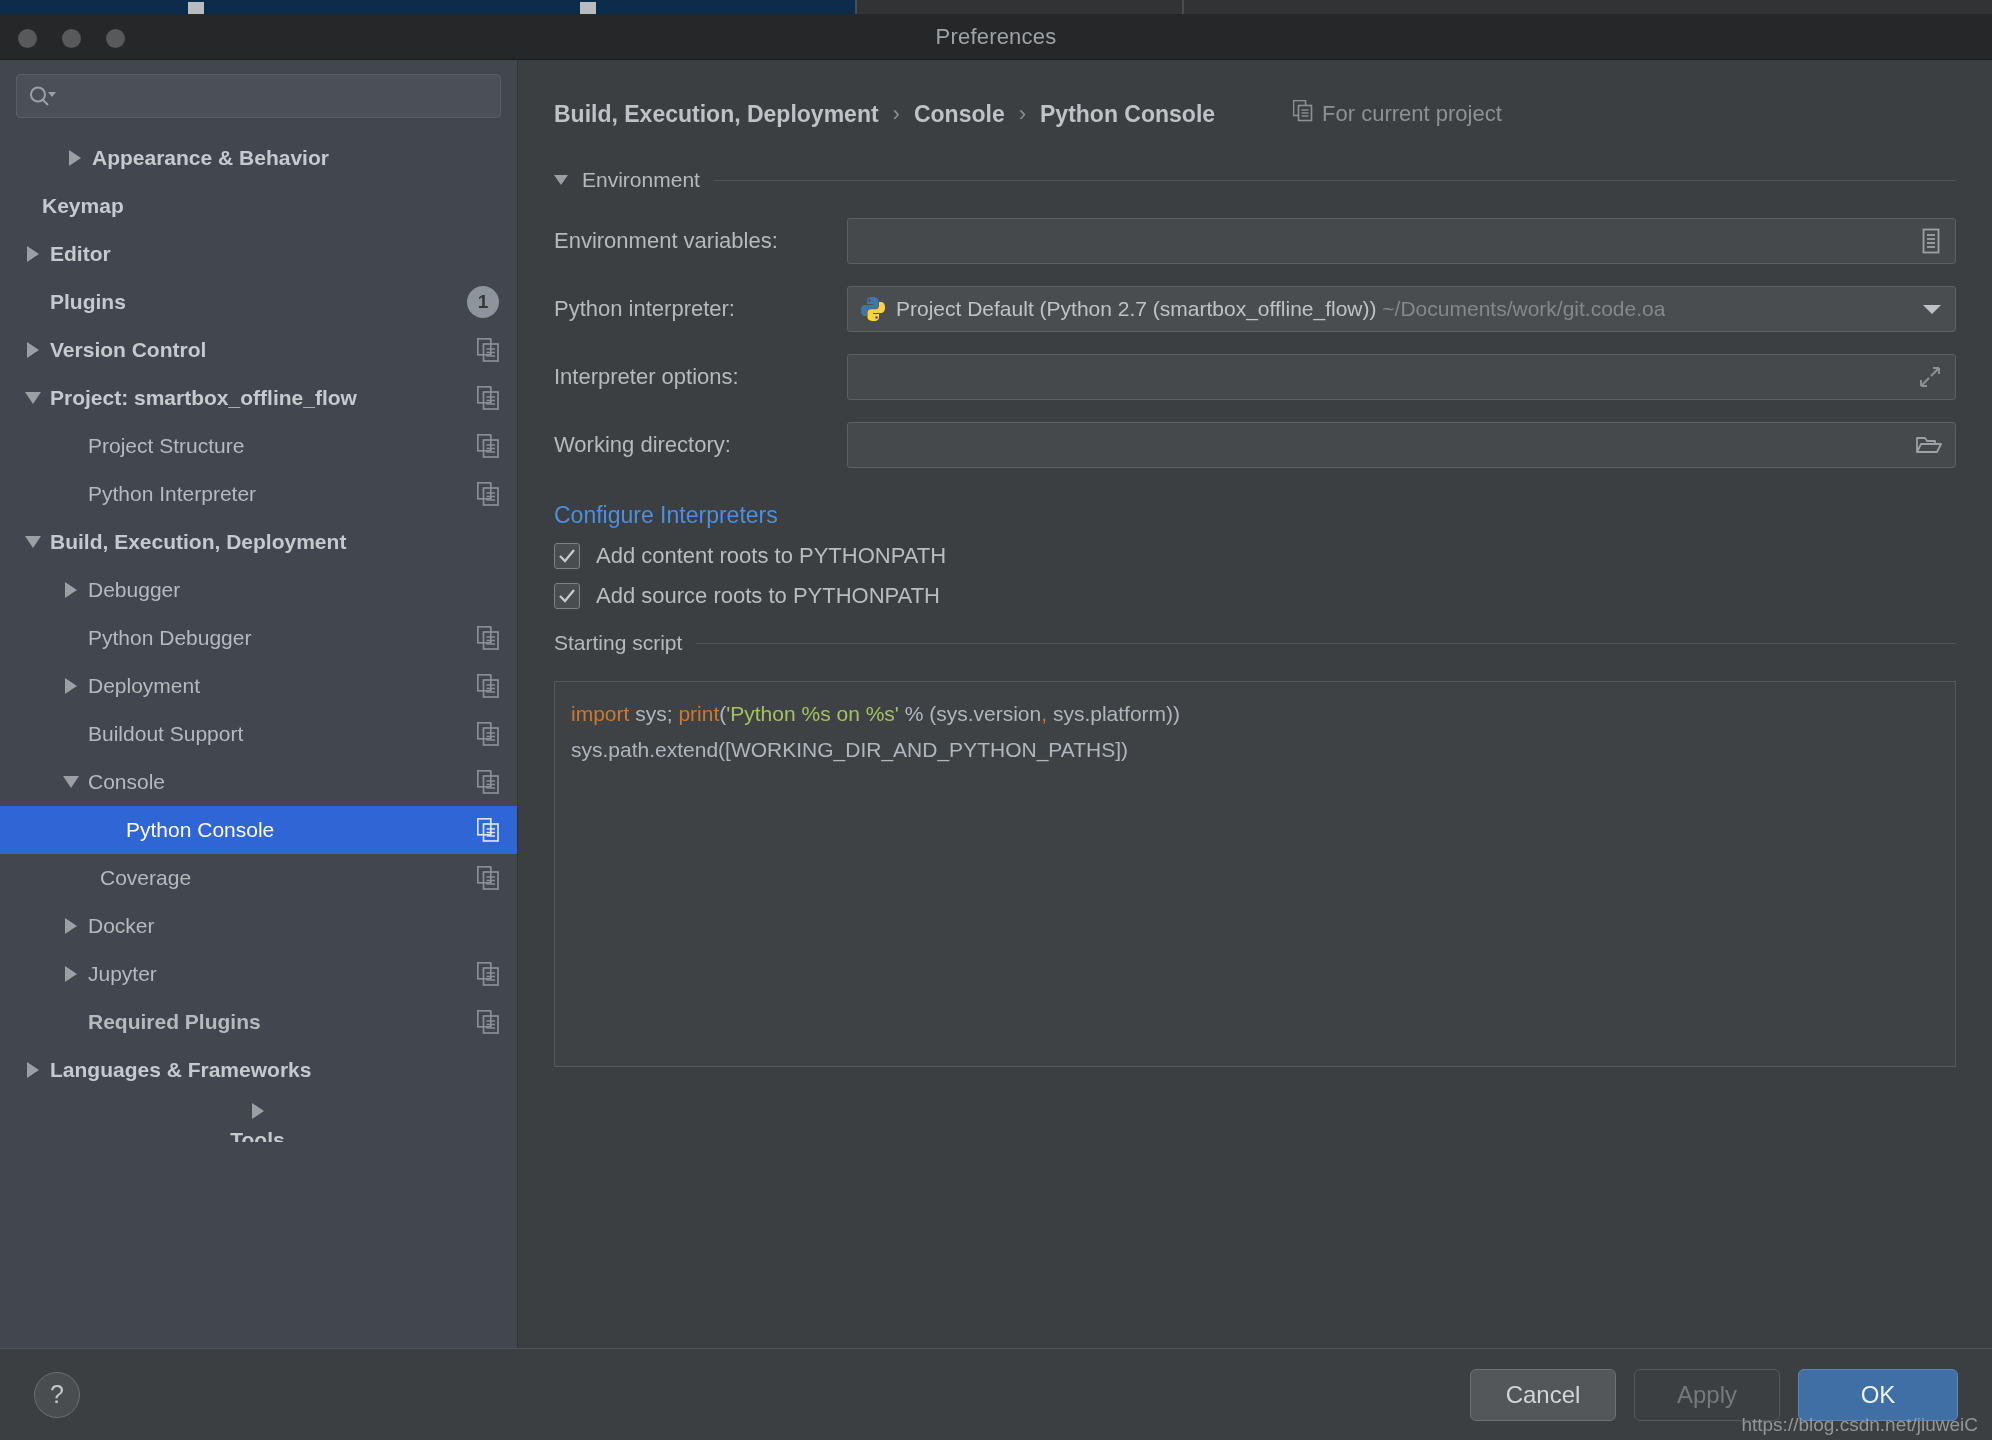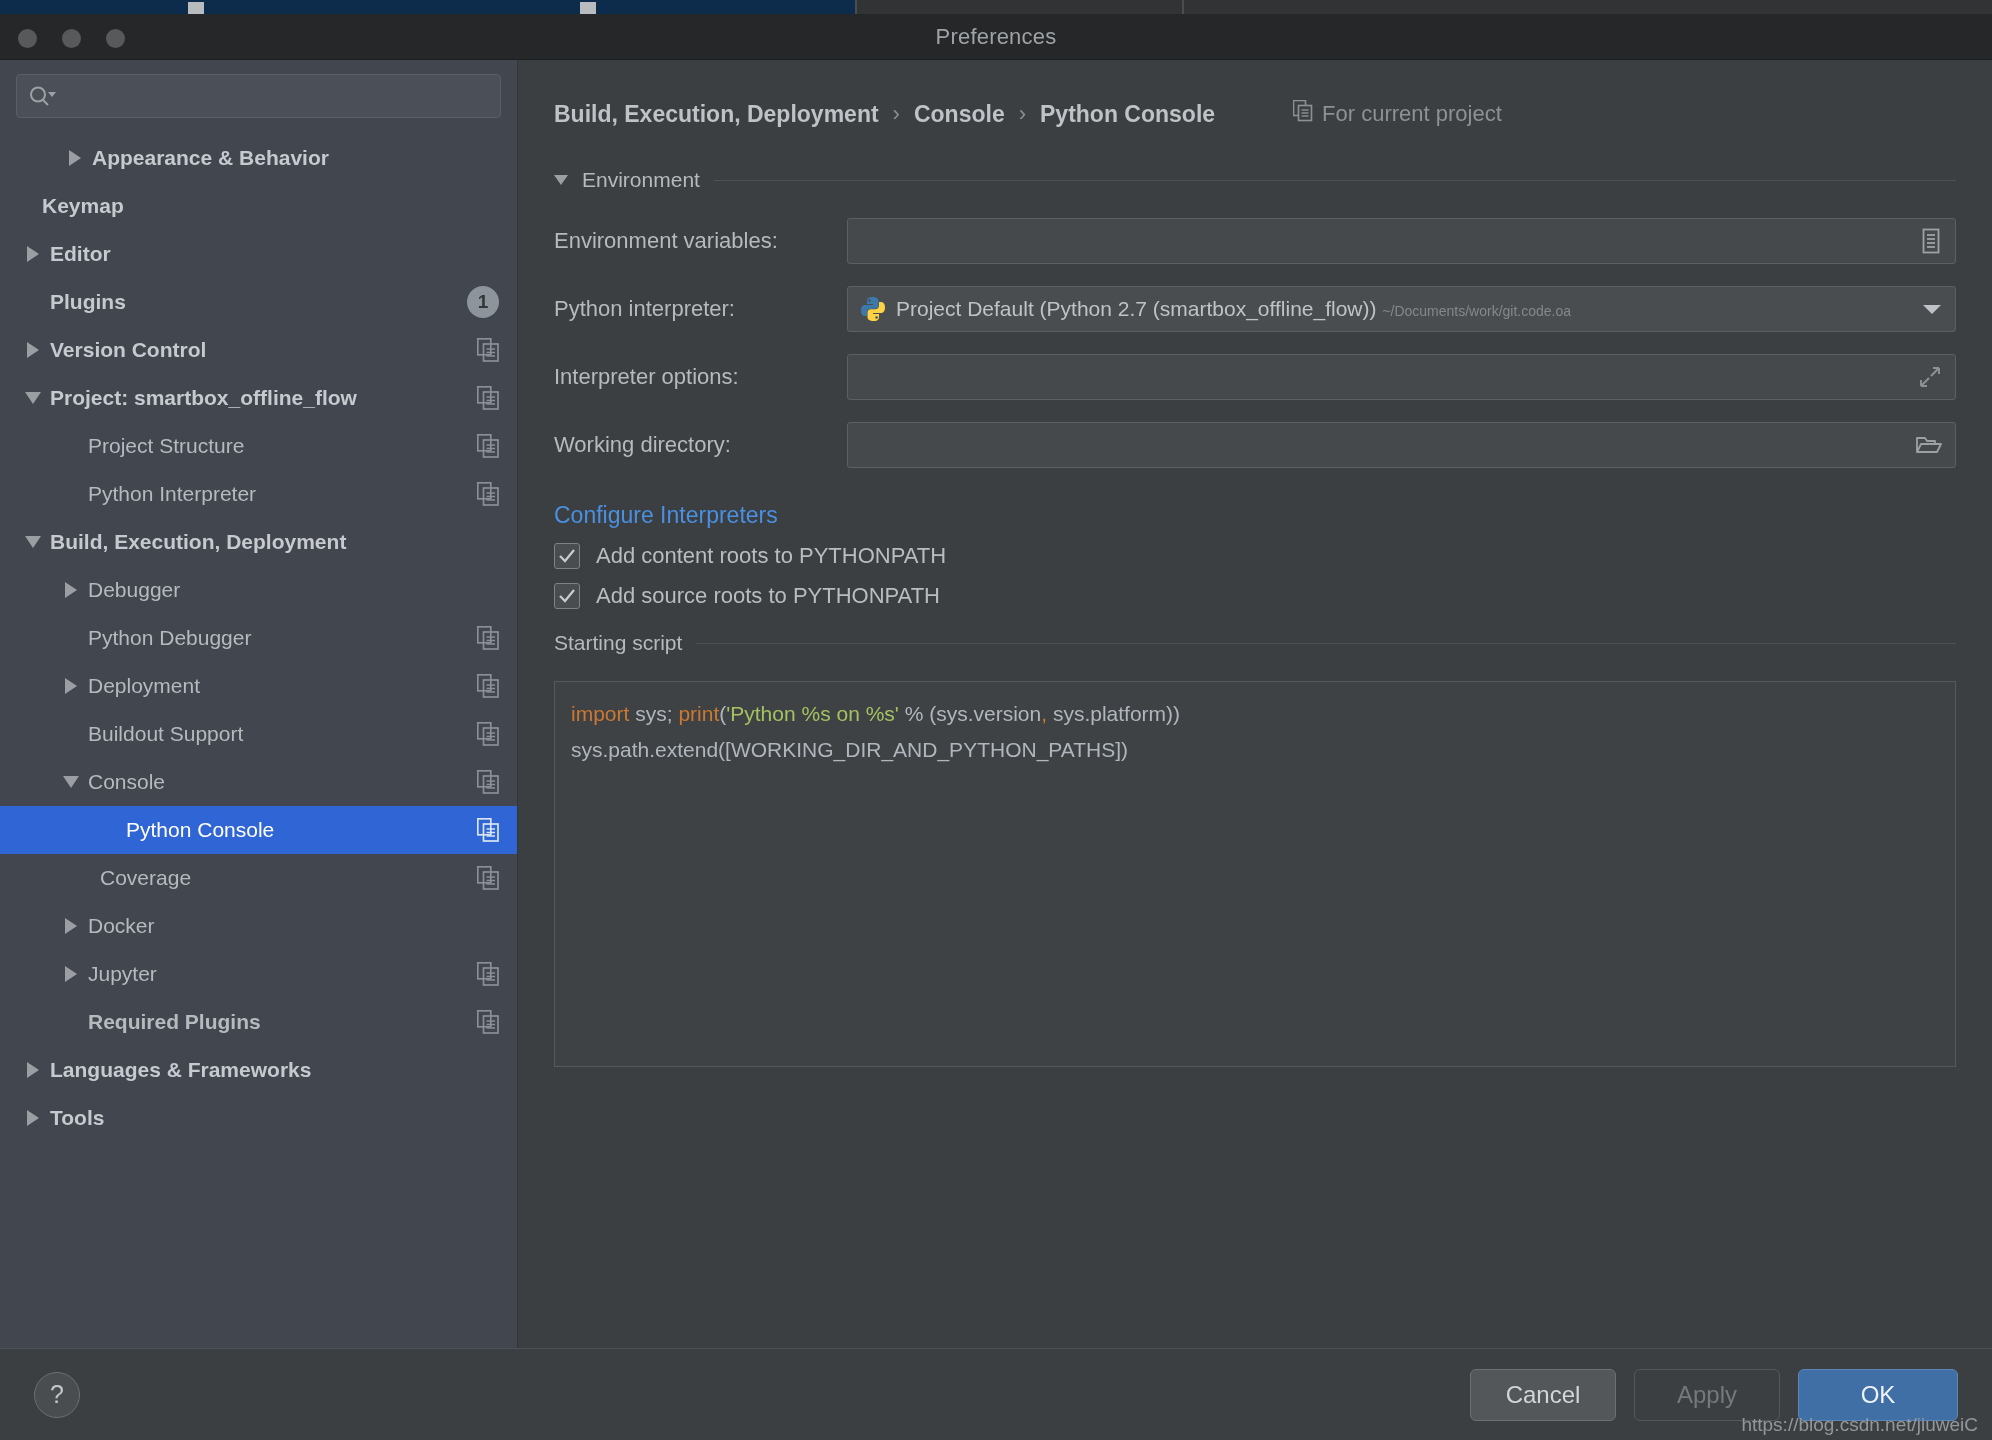--- a/index.html
+++ b/index.html
@@ -131,21 +131,21 @@
   .form-row { display: flex; align-items: center; margin-bottom: 22px; gap: 47px; }
   .form-row .flabel {
     flex: 0 0 246px; font-size: 22px; color: #b6babd; padding-right: 14px;
   }
   .field {
     flex: 1 1 auto; height: 46px; position: relative;
     background: #46494b; border: 1px solid #5c6063; border-radius: 3px;
     display: flex; align-items: center; padding: 0 12px;
   }
   .field .fval { font-size: 21px; color: #bfc3c7; white-space: nowrap; overflow: hidden; }
-  .field .fval .dim { color: #84888c; font-size: 14px; }
+  .field .fval .dim { color: #84888c; font-size: 21px; }
   .field .ficon { position: absolute; right: 12px; top: 50%; transform: translateY(-50%); display: flex; }
   .field.combo { background: #4a4d4f; }
   .field .pyicon { flex: 0 0 30px; margin-right: 6px; display: flex; align-items: center; }
 
   #configure-link {
     font-size: 23px; color: #4a8fe0; margin: 12px 0 14px 0;
     display: inline-block; cursor: pointer;
   }
 
   .checkrow { display: flex; align-items: center; gap: 16px; margin-bottom: 14px; }
@@ -474,21 +474,21 @@
               </span>
             </span>
           </div>
           <div class="tree-row bold" style="padding-left: 16px;">
             <span class="twisty">
               <span class="tri right"></span>
             </span>
             <span class="label">Languages &amp; Frameworks</span>
             <span class="trail"></span>
           </div>
-          <div class="tree-row bold" style="padding-left: 16px;">
+          <div class="tree-row bold" style="padding-left: 16px; flex-direction: column;">
             <span class="twisty">
               <span class="tri right"></span>
             </span>
             <span class="label">Tools</span>
             <span class="trail"></span>
           </div>
         </div>
     </div>
 
     <div id="main">

